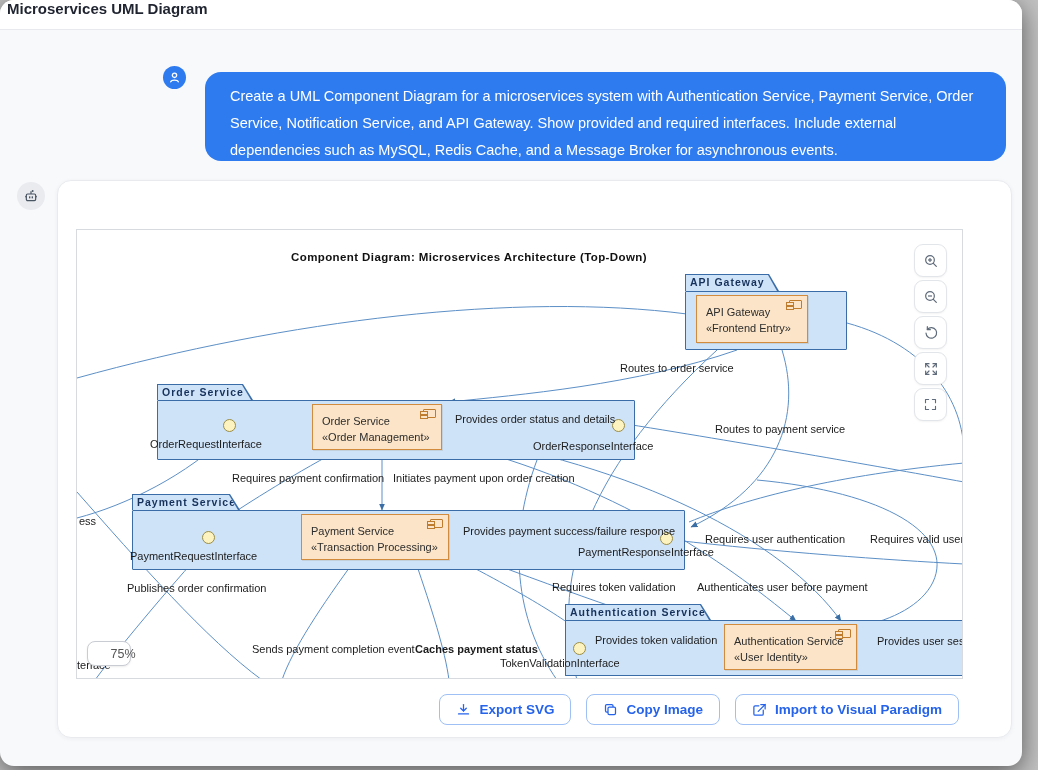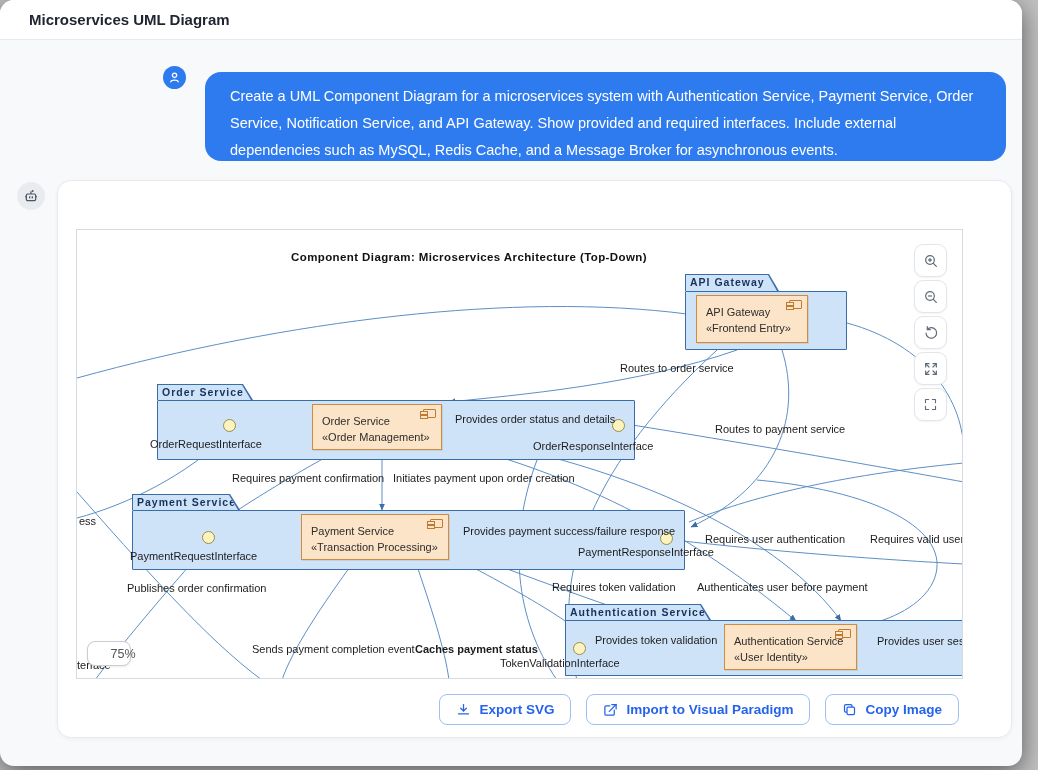--- a/index.html
+++ b/index.html
@@ -9,22 +9,22 @@
     font-family:"Liberation Sans", sans-serif;
     overflow:hidden;
   }
   .window {
     position:absolute; left:0; top:0; width:1022px; height:766px;
     background:#f8f9fb; border-radius:14px;
     box-shadow:0 6px 26px rgba(0,0,0,0.55);
     overflow:hidden;
   }
   .titlebar {
-    height:40px; background:#ffffff; border-bottom:1px solid #e7e9ee;
-    display:flex; align-items:center; padding-left:29px;
+    height:30px; background:#ffffff; border-bottom:1px solid #e7e9ee;
+    display:flex; padding-left:7px;
   }
   .titlebar .title { font-size:15px; font-weight:bold; color:#1f2430; }
 
   
   .user-avatar {
     position:absolute; left:163px; top:66px; width:23px; height:23px;
     border-radius:50%; background:#2e7bf0; display:flex; align-items:center; justify-content:center;
   }
   .bubble {
     position:absolute; left:205px; top:72px; width:801px; height:89px;
@@ -300,32 +300,32 @@
           <g stroke="#2563eb" stroke-width="2" fill="none" stroke-linecap="round" stroke-linejoin="round">
             <path d="M12 4 L12 14"></path>
               <path d="M7.5 10 L12 14.5 L16.5 10"></path>
               <path d="M4 19 L20 19"></path>
           </g>
         </svg>
         <span>Export SVG</span>
       </div>
       <div class="fbtn">
         <svg width="15" height="15" viewBox="0 0 24 24">
+          <g stroke="#2563eb" stroke-width="2" fill="none" stroke-linejoin="round">
+            <rect x="8" y="8" width="12" height="12" rx="2"></rect>
+            <path d="M16 8 V6 a2 2 0 0 0 -2 -2 H6 a2 2 0 0 0 -2 2 v8 a2 2 0 0 0 2 2 h2"></path>
+          </g>
+        </svg>
+        <span>Copy Image</span>
+      </div>
+      <div class="fbtn">
+        <svg width="15" height="15" viewBox="0 0 24 24">
           <g stroke="#2563eb" stroke-width="2" fill="none" stroke-linecap="round" stroke-linejoin="round">
             <path d="M18 13 V19 a2 2 0 0 1 -2 2 H5 a2 2 0 0 1 -2 -2 V8 a2 2 0 0 1 2 -2 H11"></path>
             <path d="M14 4 L21 4 L21 11"></path>
               <line x1="10" y1="15" x2="21" y2="4"></line>
           </g>
         </svg>
         <span>Import to Visual Paradigm</span>
       </div>
-      <div class="fbtn">
-        <svg width="15" height="15" viewBox="0 0 24 24">
-          <g stroke="#2563eb" stroke-width="2" fill="none" stroke-linejoin="round">
-            <rect x="8" y="8" width="12" height="12" rx="2"></rect>
-            <path d="M16 8 V6 a2 2 0 0 0 -2 -2 H6 a2 2 0 0 0 -2 2 v8 a2 2 0 0 0 2 2 h2"></path>
-          </g>
-        </svg>
-        <span>Copy Image</span>
-      </div>
     </div>
   </div>
 </div>
 
 </body></html>

